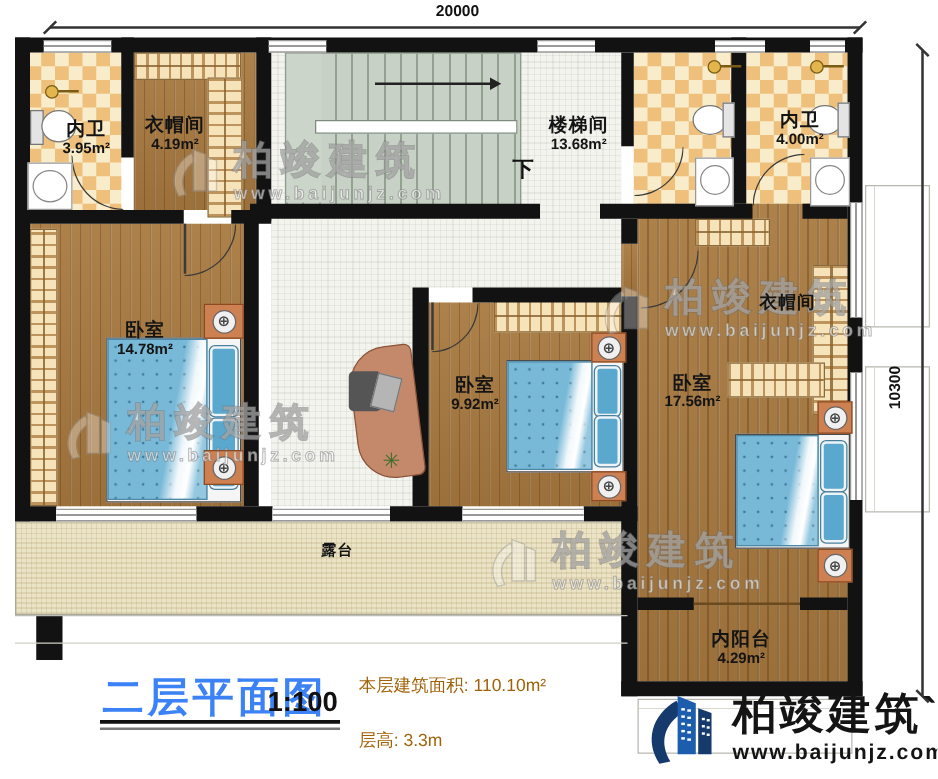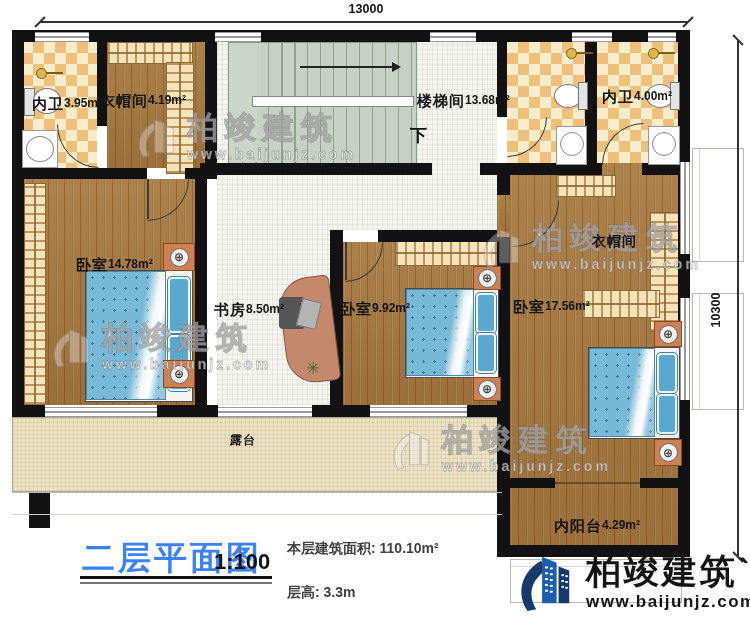--- a/index.html
+++ b/index.html
@@ -34,21 +34,21 @@
   .win-v{background:linear-gradient(90deg,transparent 42%,#999 42% 58%,transparent 58%),#fff;
          border-left:1px solid #999;border-right:1px solid #999;}
   .ledge{border:1px solid #b8b8b0;background:
          linear-gradient(90deg,transparent 0 6px,#d8d8d0 6px 7px,transparent 7px),#fff;}
   .ledge.h{background:linear-gradient(transparent 0 6px,#d8d8d0 6px 7px,transparent 7px),#fff;}
   .arc{position:absolute;border:1.4px solid #3a3a3a;border-color:transparent;}
   .arc.br{border-right-color:#3a3a3a;border-bottom-color:#3a3a3a;border-radius:0 0 100% 0;}
   .arc.bl{border-left-color:#3a3a3a;border-bottom-color:#3a3a3a;border-radius:0 0 0 100%;}
   .arc.tl{border-left-color:#3a3a3a;border-top-color:#3a3a3a;border-radius:100% 0 0 0;}
   .leaf{position:absolute;background:#3a3a3a;}
-  .room-label{position:absolute;display:flex;flex-direction:row;align-items:center;
+  .room-label{position:absolute;display:flex;flex-direction:column;align-items:center;
     font-weight:bold;color:#141414;text-align:center;line-height:1.15;z-index:30;}
   .rname{font-size:15px;letter-spacing:1px;white-space:nowrap;}
   .rarea{font-size:12px;}
   .bed{position:absolute;border:1.5px solid #4a4a4a;background:#f5f5f5;z-index:12;}
   .mattress{position:absolute;background:#79b9d8;
     background-image:linear-gradient(100deg,transparent 62%,rgba(255,255,255,.9) 74%,#fff 82%,rgba(255,255,255,.2) 90%),
     radial-gradient(rgba(10,70,100,.55) 1px,transparent 1.3px);
     background-size:100% 100%,11px 11px;border:1px solid #4f88a5;}
   .pillow{position:absolute;background:#5aa8cd;border:2px solid #eef4f6;border-radius:4px;
     box-shadow:0 0 0 1px #47809c;}
@@ -69,21 +69,21 @@
   .wm{position:absolute;display:flex;align-items:center;gap:8px;z-index:25;pointer-events:none;}
   .wm-cn{font-size:31px;font-weight:bold;letter-spacing:7px;color:rgba(255,255,255,.55);
     -webkit-text-stroke:1.2px rgba(110,110,110,.5);white-space:nowrap;line-height:1;}
   .wm-url{font-size:14px;font-weight:bold;letter-spacing:3px;color:rgba(255,255,255,.6);
     -webkit-text-stroke:.8px rgba(110,110,110,.5);white-space:nowrap;margin-top:3px;}
   .logo{position:absolute;display:flex;align-items:center;gap:10px;z-index:50;}
   .logo-cn{font-size:35px;font-weight:bold;color:#141414;letter-spacing:3px;line-height:1;white-space:nowrap;}
   .logo-url{font-size:17px;font-weight:bold;color:#141414;letter-spacing:1.5px;margin-top:4px;}
   .tb-title{position:absolute;font-size:33px;font-weight:bold;color:#3b82f6;letter-spacing:3px;z-index:50;}
   .tb-scale{position:absolute;font-size:22px;font-weight:bold;color:#111;z-index:50;}
-  .tb-small{position:absolute;font-size:14px;font-weight:bold;color:#404040;z-index:50;white-space:nowrap;}
+  .tb-small{position:absolute;font-size:14px;font-weight:normal;color:#a16207;z-index:50;white-space:nowrap;}
   .arrow-line{position:absolute;background:#222;z-index:6;}
   .arrow-head{position:absolute;width:0;height:0;border-top:5px solid transparent;
     border-bottom:5px solid transparent;border-left:9px solid #222;z-index:6;}
   .down-label{position:absolute;font-size:17px;font-weight:bold;color:#111;z-index:30;}
   .thresh{position:absolute;background:#6b4a20;z-index:8;}
   .line{position:absolute;z-index:3;}
 </style>
 </head>
 <body>
 
@@ -246,44 +246,40 @@
   </div>
   <div class="down-label" style="left:410px;top:124px">下</div>
   <div class="room-label" style="left:602px;top:88px;width:76px">
     <span class="rname">内卫</span>
     <span class="rarea">4.00m²</span>
   </div>
   <div class="room-label" style="left:76px;top:256px;width:80px">
     <span class="rname">卧室</span>
     <span class="rarea">14.78m²</span>
   </div>
-  <div class="room-label" style="left:214px;top:301px;width:80px">
-    <span class="rname">书房</span>
-    <span class="rarea">8.50m²</span>
-  </div>
   <div class="room-label" style="left:340px;top:300px;width:80px">
     <span class="rname">卧室</span>
     <span class="rarea">9.92m²</span>
   </div>
   <div class="room-label" style="left:513px;top:298px;width:82px">
     <span class="rname">卧室</span>
     <span class="rarea">17.56m²</span>
   </div>
   <div class="room-label" style="left:592px;top:233px;width:76px">
     <span class="rname" style="font-size:14px">衣帽间</span>
   </div>
   <div class="room-label" style="left:230px;top:434px;width:80px">
     <span class="rname" style="font-size:12px">露台</span>
   </div>
-  <div class="room-label" style="left:554px;top:517px;width:78px">
+  <div class="room-label" style="left:554px;top:503px;width:78px">
     <span class="rname">内阳台</span>
     <span class="rarea">4.29m²</span>
   </div>
 
-  <div class="dim-label" style="left:330px;top:2px;width:72px;text-align:center">13000</div>
+  <div class="dim-label" style="left:330px;top:2px;width:72px;text-align:center">20000</div>
   <div class="dim-line" style="left:40px;top:21px;width:648px;height:2px"></div>
   <div class="tick" style="left:33px;top:21px;transform:rotate(-45deg)"></div>
   <div class="tick" style="left:681px;top:21px;transform:rotate(-45deg)"></div>
   <div class="dim-line" style="left:737px;top:40px;width:2px;height:517px"></div>
   <div class="tick" style="left:731px;top:39px;transform:rotate(45deg)"></div>
   <div class="tick" style="left:731px;top:556px;transform:rotate(45deg)"></div>
   <div class="dim-label" style="left:686px;top:303px;width:60px;text-align:center;transform:rotate(-90deg)">10300</div>
 
   <div class="wm" style="left:133px;top:112px">
     <svg width="46" height="50" viewBox="0 0 64 64" style="opacity:.45">

